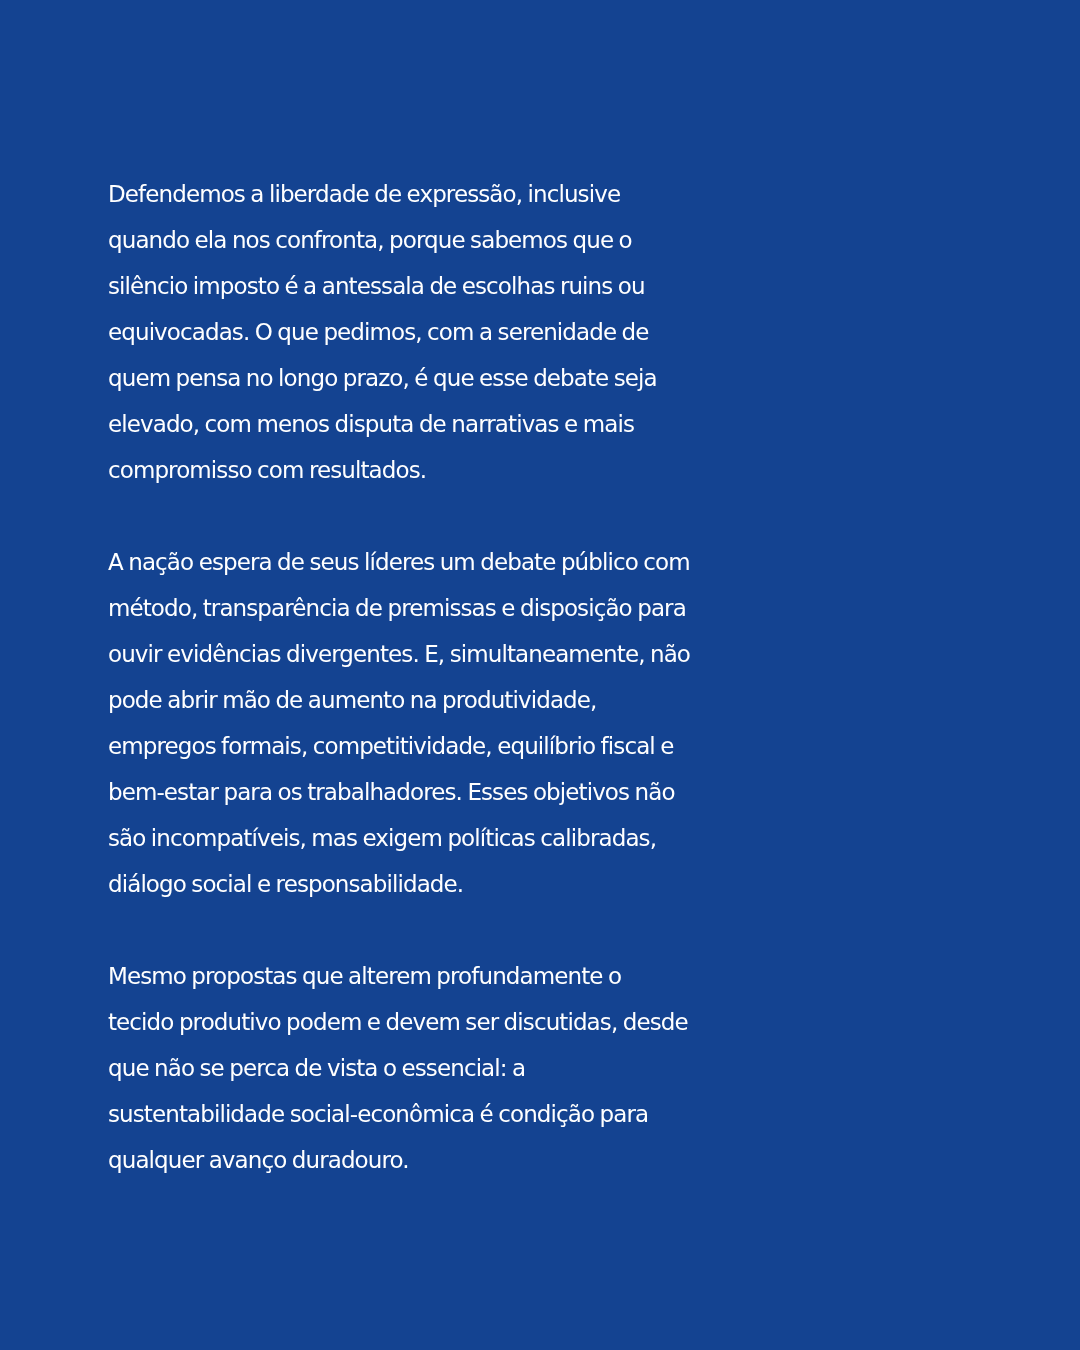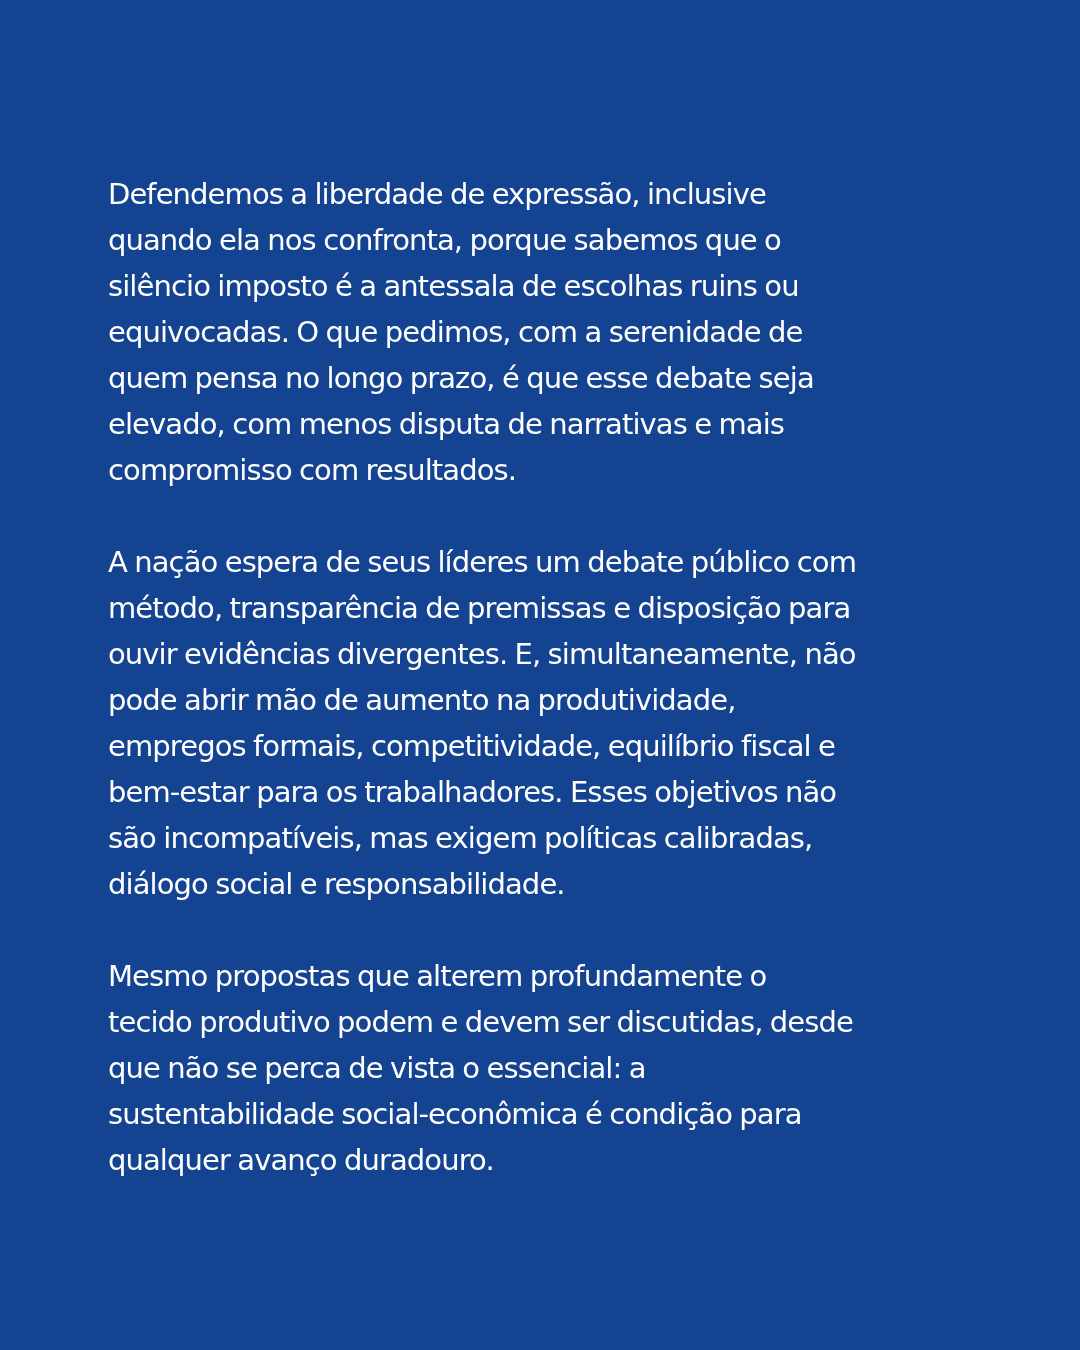--- a/index.html
+++ b/index.html
@@ -13,21 +13,21 @@
       overflow: hidden;
       position: relative;
     }
     .content {
       position: absolute;
       left: 108px;
       top: 171px;
       width: 880px;
       color: #ffffff;
       font-family: "DejaVu Sans", sans-serif;
-      font-size: 29px;
+      font-size: 23px;
       line-height: 46px;
       letter-spacing: -0.9px;
       word-spacing: -1px;
     }
     .para {
       margin: 0 0 46px 0;
       white-space: pre-line;
     }
     .para:last-child { margin-bottom: 4px; }
   </style>

